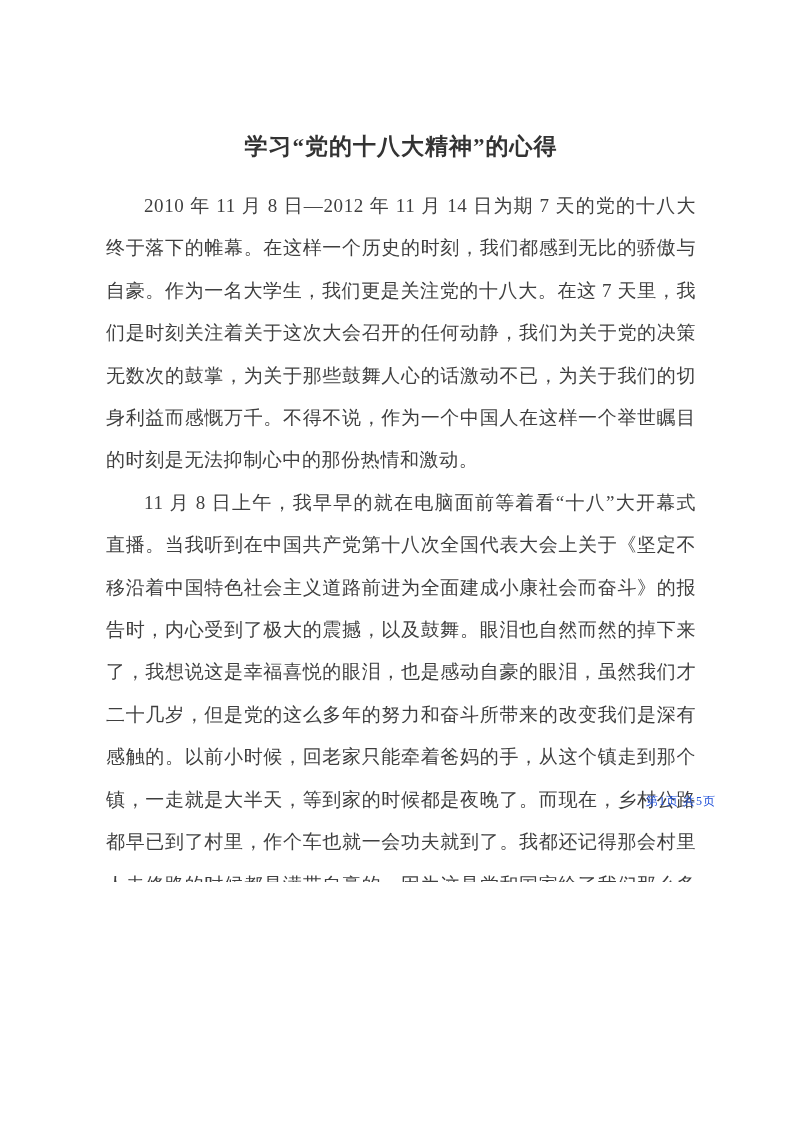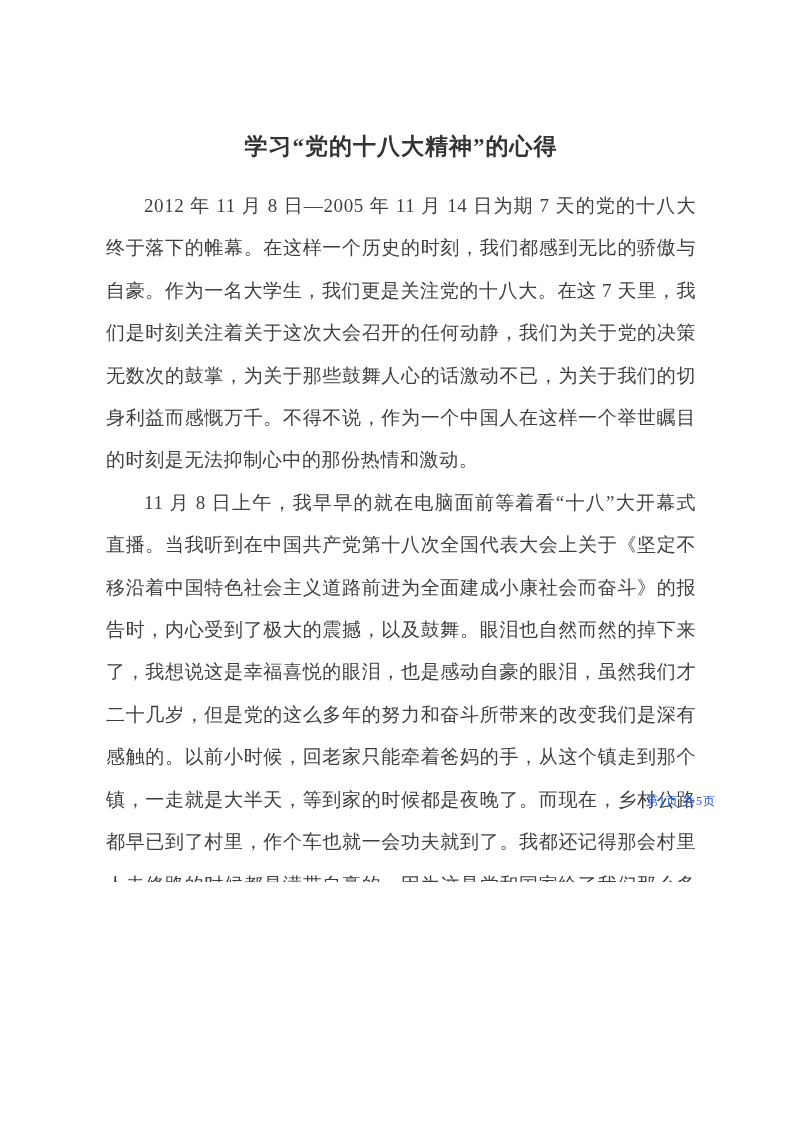--- a/index.html
+++ b/index.html
@@ -42,18 +42,18 @@
     letter-spacing: 1px;
   }
 </style>
 </head>
 <body>
 
 <div class="page">
   <h1 class="doc-title">学习“党的十八大精神”的心得</h1>
 
   <div class="doc-body">
-    <p>2012 年 11 月 8 日—2005 年 11 月 14 日为期 7 天的党的十八大终于落下的帷幕。在这样一个历史的时刻，我们都感到无比的骄傲与自豪。作为一名大学生，我们更是关注党的十八大。在这 7 天里，我们是时刻关注着关于这次大会召开的任何动静，我们为关于党的决策无数次的鼓掌，为关于那些鼓舞人心的话激动不已，为关于我们的切身利益而感慨万千。不得不说，作为一个中国人在这样一个举世瞩目的时刻是无法抑制心中的那份热情和激动。</p>
+    <p>2010 年 11 月 8 日—2012 年 11 月 14 日为期 7 天的党的十八大终于落下的帷幕。在这样一个历史的时刻，我们都感到无比的骄傲与自豪。作为一名大学生，我们更是关注党的十八大。在这 7 天里，我们是时刻关注着关于这次大会召开的任何动静，我们为关于党的决策无数次的鼓掌，为关于那些鼓舞人心的话激动不已，为关于我们的切身利益而感慨万千。不得不说，作为一个中国人在这样一个举世瞩目的时刻是无法抑制心中的那份热情和激动。</p>
     <p>11 月 8 日上午，我早早的就在电脑面前等着看“十八”大开幕式直播。当我听到在中国共产党第十八次全国代表大会上关于《坚定不移沿着中国特色社会主义道路前进为全面建成小康社会而奋斗》的报告时，内心受到了极大的震撼，以及鼓舞。眼泪也自然而然的掉下来了，我想说这是幸福喜悦的眼泪，也是感动自豪的眼泪，虽然我们才二十几岁，但是党的这么多年的努力和奋斗所带来的改变我们是深有感触的。以前小时候，回老家只能牵着爸妈的手，从这个镇走到那个镇，一走就是大半天，等到家的时候都是夜晚了。而现在，乡村公路都早已到了村里，作个车也就一会功夫就到了。我都还记得那会村里人去修路的时候都是满带自豪的，因为这是党和国家给了我们那么多政策，大家都是为村里为造福大家而修路，油然而生的喜悦我们都能从他们的脸</p>
   </div>
 
   <div class="page-footer">第1页 共5页</div>
 </div>
 
 </body></html>

